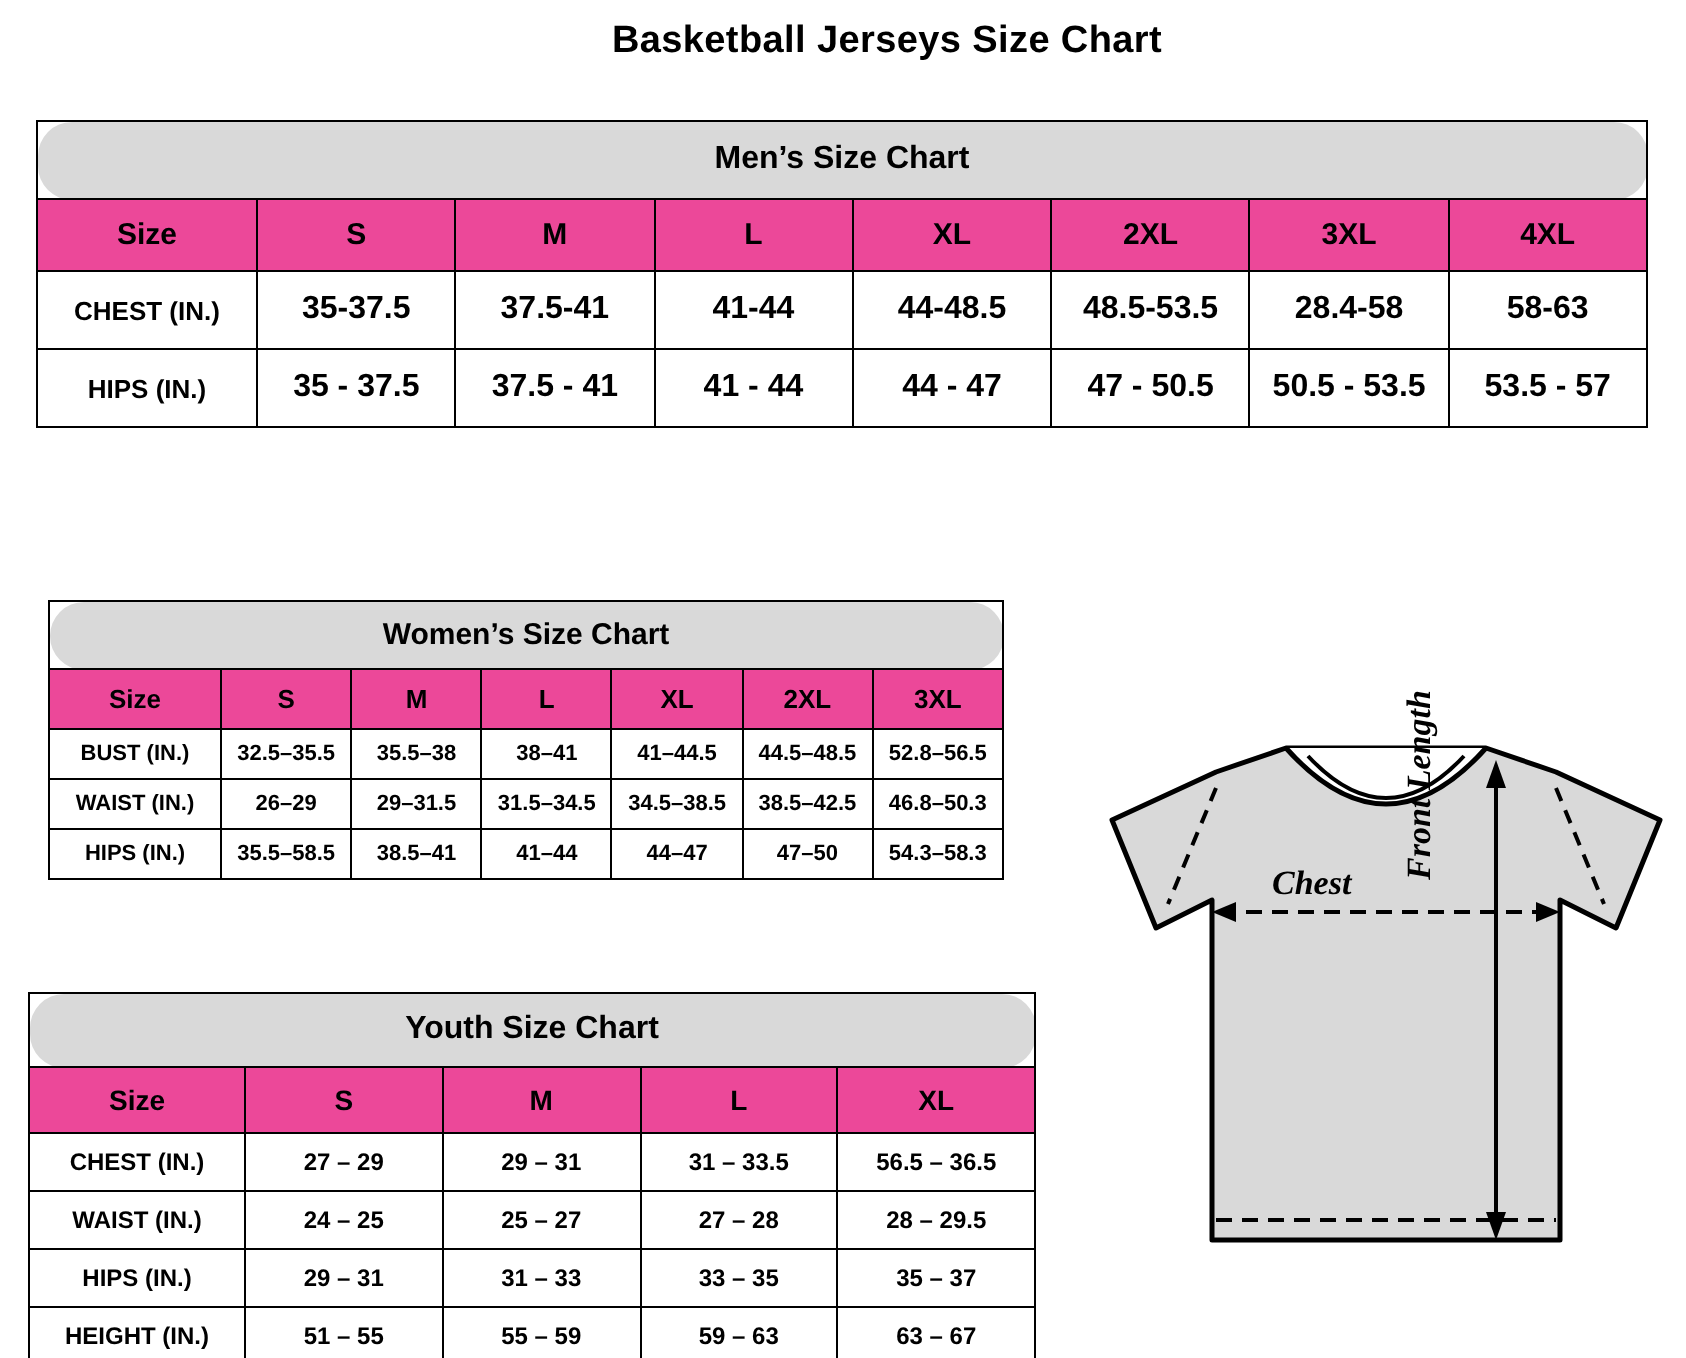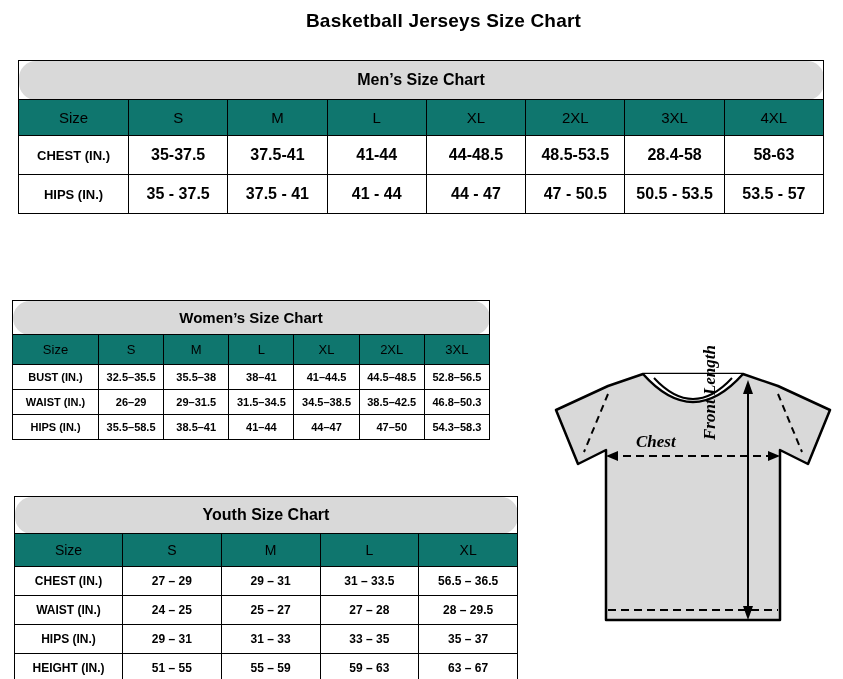--- a/index.html
+++ b/index.html
@@ -35,23 +35,23 @@
     font-weight: bold;
   }
   .section-head td {
     background: #d9d9d9;
     font-size: 16px;
     font-weight: bold;
     padding: 9px 0;
     border-radius: 17px;
   }
   .col-head td {
-    background: #0f766e;
+    background: #ec4899;
     font-size: 14px;
-    font-weight: normal;
+    font-weight: bold;
     padding: 8px 0;
   }
   .data-row td {
     font-size: 13px;
     padding: 8px 0;
   }
   
   #mens-table {
     position: absolute;
     left: 18px;
@@ -60,21 +60,21 @@
   }
   #mens-table .label-col { width: 110px; }
   #mens-table .section-head td { font-size: 16px; padding: 10px 0; }
   #mens-table .col-head td { font-size: 15px; padding: 9px 0; }
   #mens-table .data-row td { font-size: 16px; padding: 10px 0; }
   #mens-table .data-row td:first-child { font-size: 13px; }
 
   
   #womens-table {
     position: absolute;
-    left: 12px;
+    left: 24px;
     top: 300px;
     width: 478px;
   }
   #womens-table .label-col { width: 86px; }
   #womens-table .section-head td { font-size: 15px; padding: 8px 0; }
   #womens-table .col-head td { font-size: 13px; padding: 7px 0; }
   #womens-table .data-row td { font-size: 11px; padding: 6px 0; }
   #womens-table .data-row td:first-child { font-size: 11px; }
 
   

